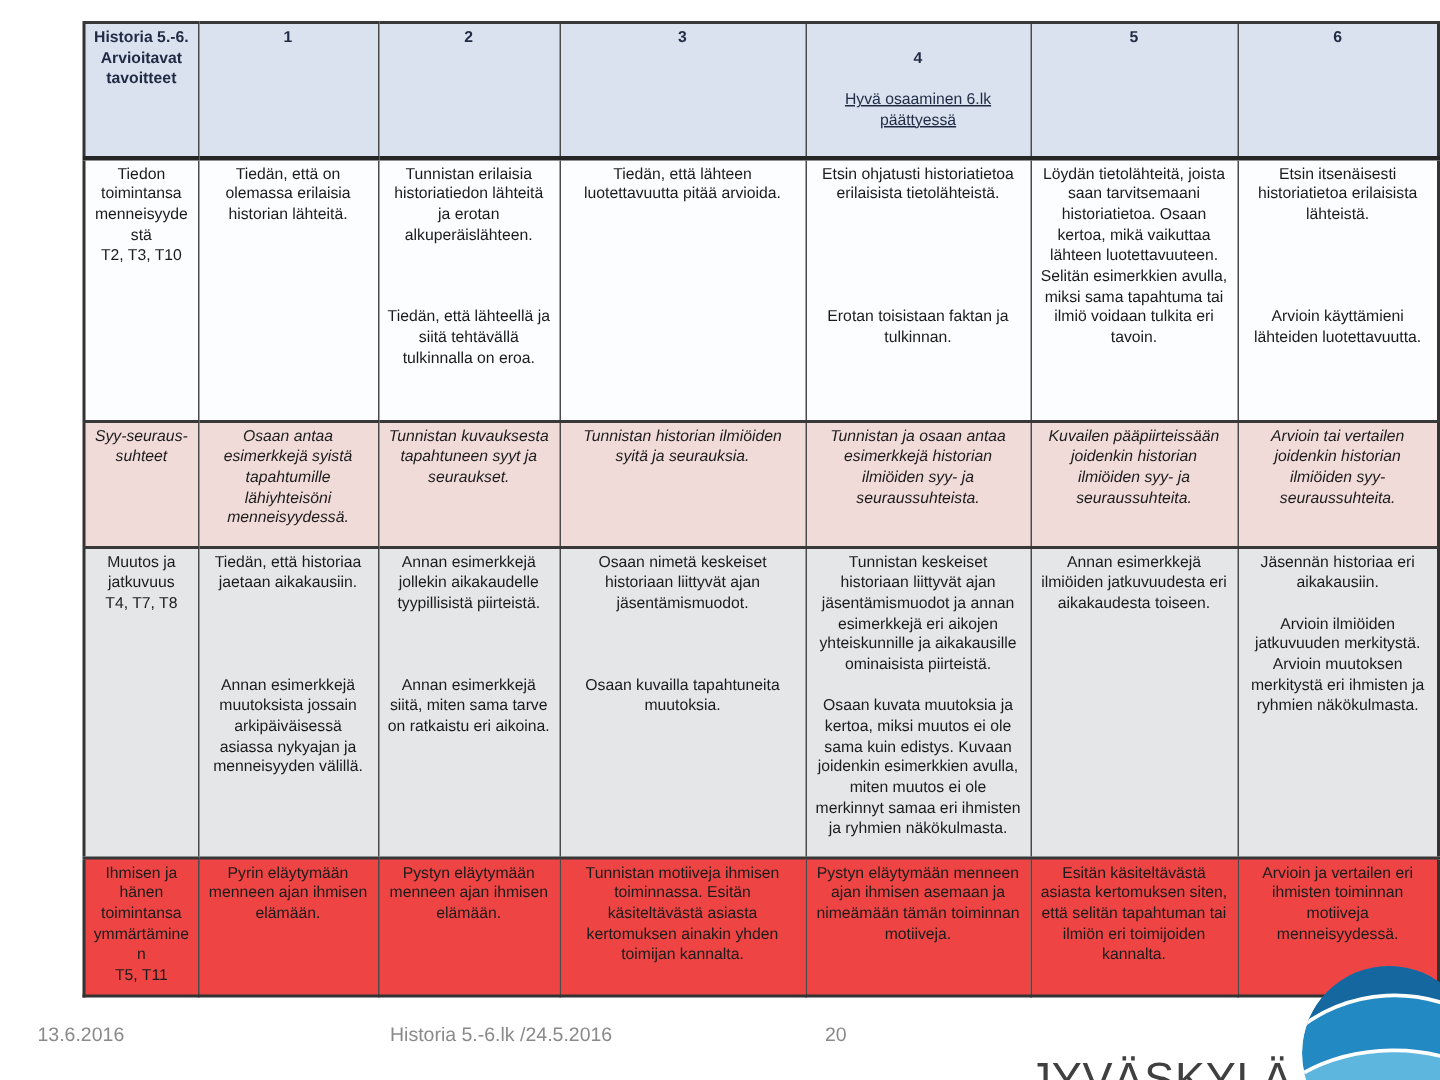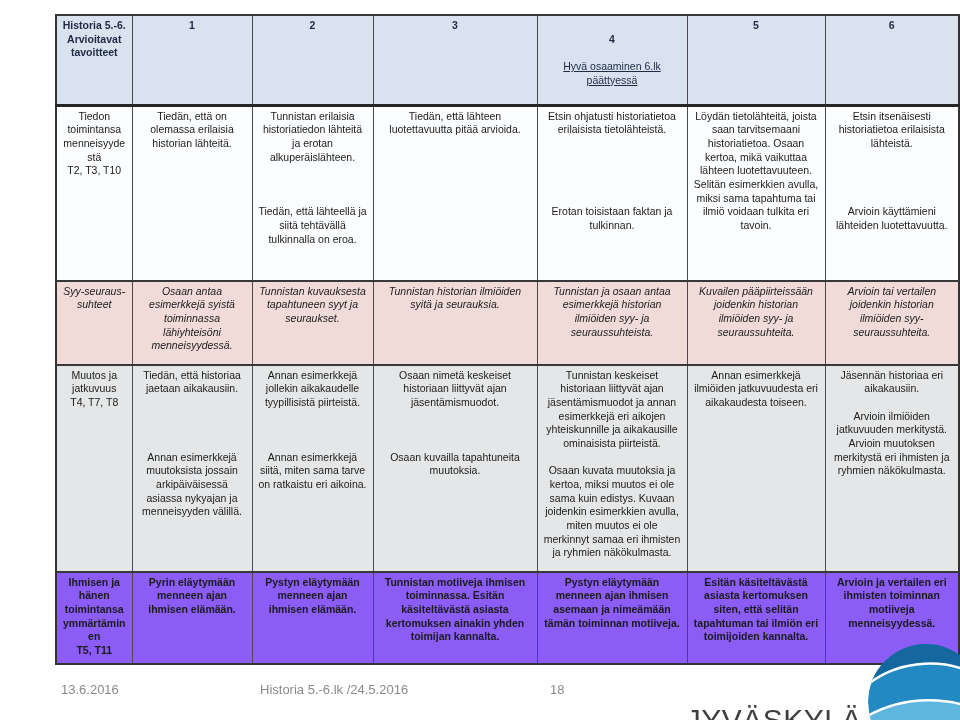--- a/index.html
+++ b/index.html
@@ -30,25 +30,25 @@
   table.goals thead th{
     background:#d9e2ee;
     color:#1f2a44;font-weight:bold;
     border-bottom:3px solid #262626;
     height:50px;
   }
   .lvl-sub{font-weight:normal;color:#1f2a44;text-decoration:underline;}
   tr.r-tiedon td{background:#fcfdff;height:167px;}
   tr.r-syy td{background:#f0dbd9;height:76px;font-style:italic;}
   tr.r-muutos td{background:#e5e6e7;height:199px;}
-  tr.r-ihminen td{background:#8b5cf6;height:84px;font-weight:bold;}
+  tr.r-ihminen td{background:#ef4444;height:84px;}
   td.rowlabel{font-size:11px;}
   
   .footer-text{position:absolute;color:#8a8a8a;font-size:13px;top:682px;}
-  .f-date{left:25px;margin-left:36px;}
+  .f-date{left:25px;}
   .f-title{left:260px;}
   .f-page{left:550px;}
   .logo-text{
     position:absolute;top:667px;right:98px;
     font-size:30px;color:#404040;letter-spacing:0.5px;
     font-weight:400;
     margin-top:36px;
   }
   .logo-mark{position:absolute;left:866px;top:642px;width:120px;height:120px;}
 </style>
@@ -103,21 +103,21 @@
 Selitän esimerkkien avulla, miksi sama tapahtuma tai ilmiö voidaan tulkita eri tavoin.</td>
         <td>Etsin itsenäisesti historiatietoa erilaisista lähteistä.
 
 
 
 
 Arvioin käyttämieni lähteiden luotettavuutta.</td>
       </tr>
       <tr class="r-syy">
         <td class="rowlabel">Syy-seuraus-suhteet</td>
-        <td>Osaan antaa esimerkkejä syistä toiminnassa lähiyhteisöni menneisyydessä.</td>
+        <td>Osaan antaa esimerkkejä syistä tapahtumille lähiyhteisöni menneisyydessä.</td>
         <td>Tunnistan kuvauksesta tapahtuneen syyt ja seuraukset.</td>
         <td>Tunnistan historian ilmiöiden syitä ja seurauksia.</td>
         <td>Tunnistan ja osaan antaa esimerkkejä historian ilmiöiden syy- ja seuraussuhteista.</td>
         <td>Kuvailen pääpiirteissään joidenkin historian ilmiöiden syy- ja seuraussuhteita.</td>
         <td>Arvioin tai vertailen joidenkin historian ilmiöiden syy-seuraussuhteita.</td>
       </tr>
       <tr class="r-muutos">
         <td class="rowlabel">Muutos ja jatkuvuus
 T4, T7, T8</td>
         <td>Tiedän, että historiaa jaetaan aikakausiin.
@@ -153,21 +153,21 @@
         <td>Tunnistan motiiveja ihmisen toiminnassa. Esitän käsiteltävästä asiasta kertomuksen ainakin yhden toimijan kannalta.</td>
         <td>Pystyn eläytymään menneen ajan ihmisen asemaan ja nimeämään tämän toiminnan motiiveja.</td>
         <td>Esitän käsiteltävästä asiasta kertomuksen siten, että selitän tapahtuman tai ilmiön eri toimijoiden kannalta.</td>
         <td>Arvioin ja vertailen eri ihmisten toiminnan motiiveja menneisyydessä.</td>
       </tr>
     </tbody>
   </table>
 
   <div class="footer-text f-date">13.6.2016</div>
   <div class="footer-text f-title">Historia 5.-6.lk /24.5.2016</div>
-  <div class="footer-text f-page">18</div>
+  <div class="footer-text f-page">20</div>
 
   <div class="logo-text">JYVÄSKYLÄ</div>
 
   <svg class="logo-mark" viewBox="0 0 120 120" xmlns="http://www.w3.org/2000/svg" aria-hidden="true">
     <defs>
       <clipPath id="ballclip">
           <circle cx="60" cy="60" r="58"></circle>
         </clipPath>
     </defs>
     <g clip-path="url(#ballclip)">

